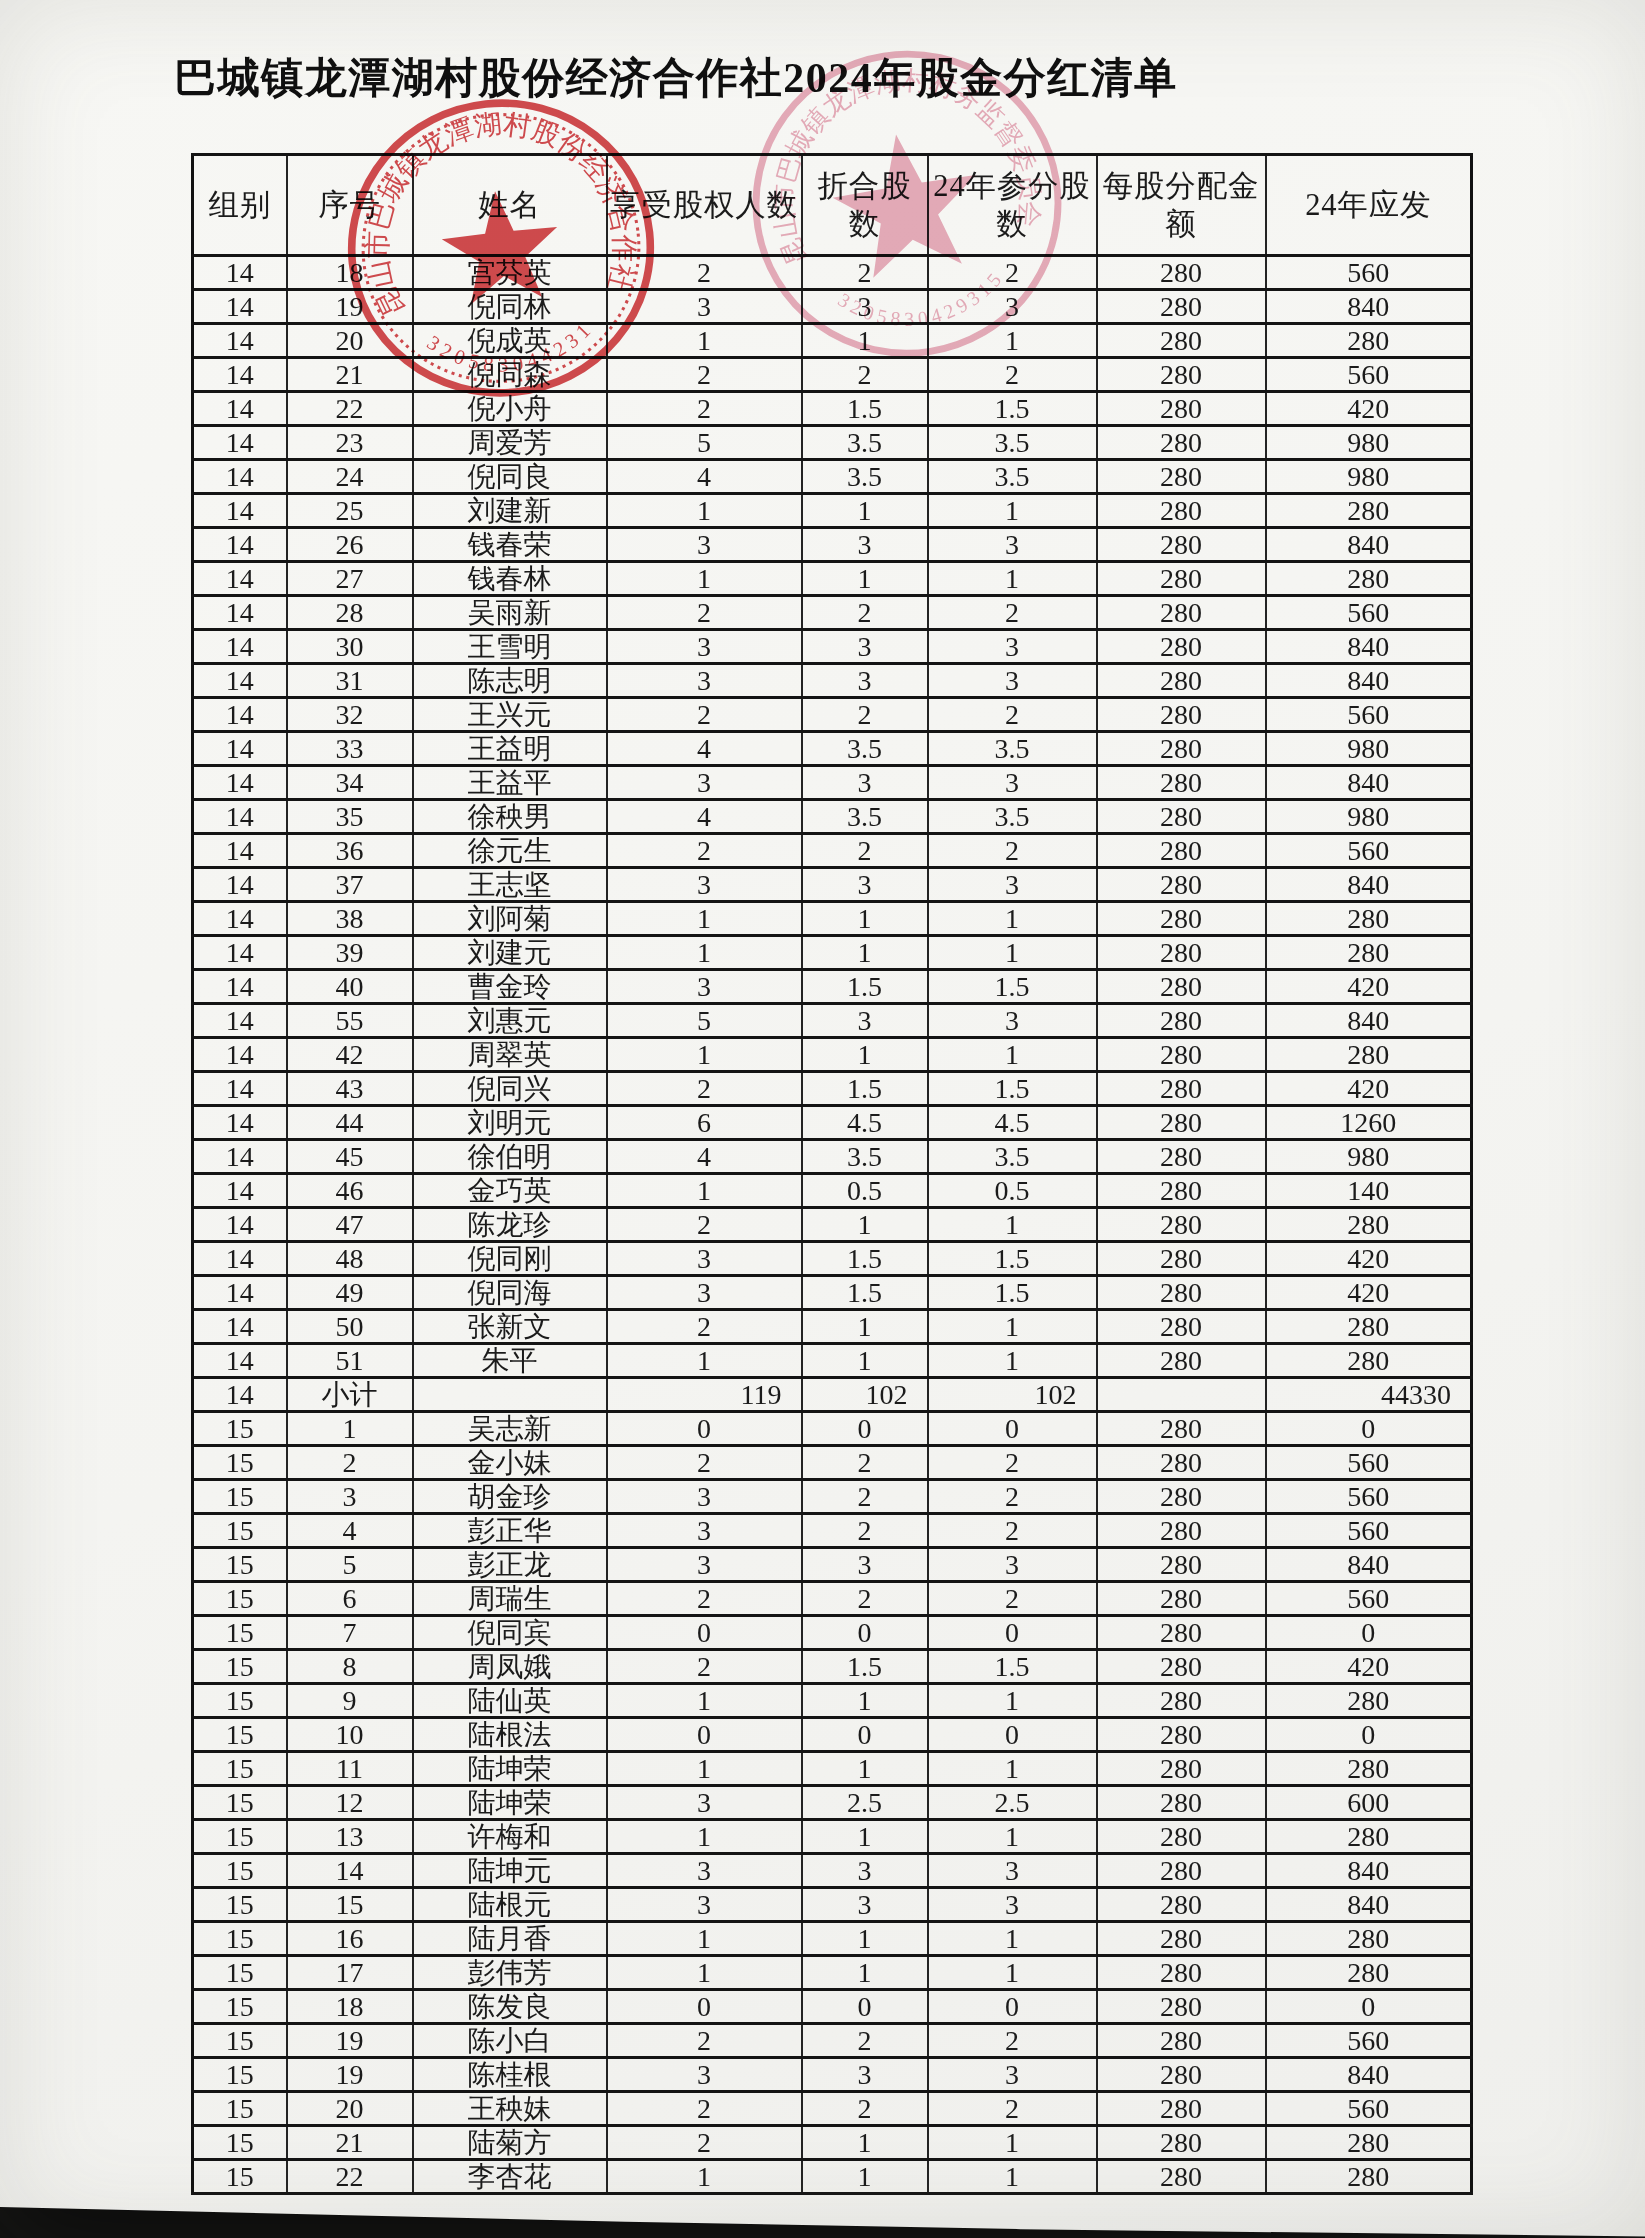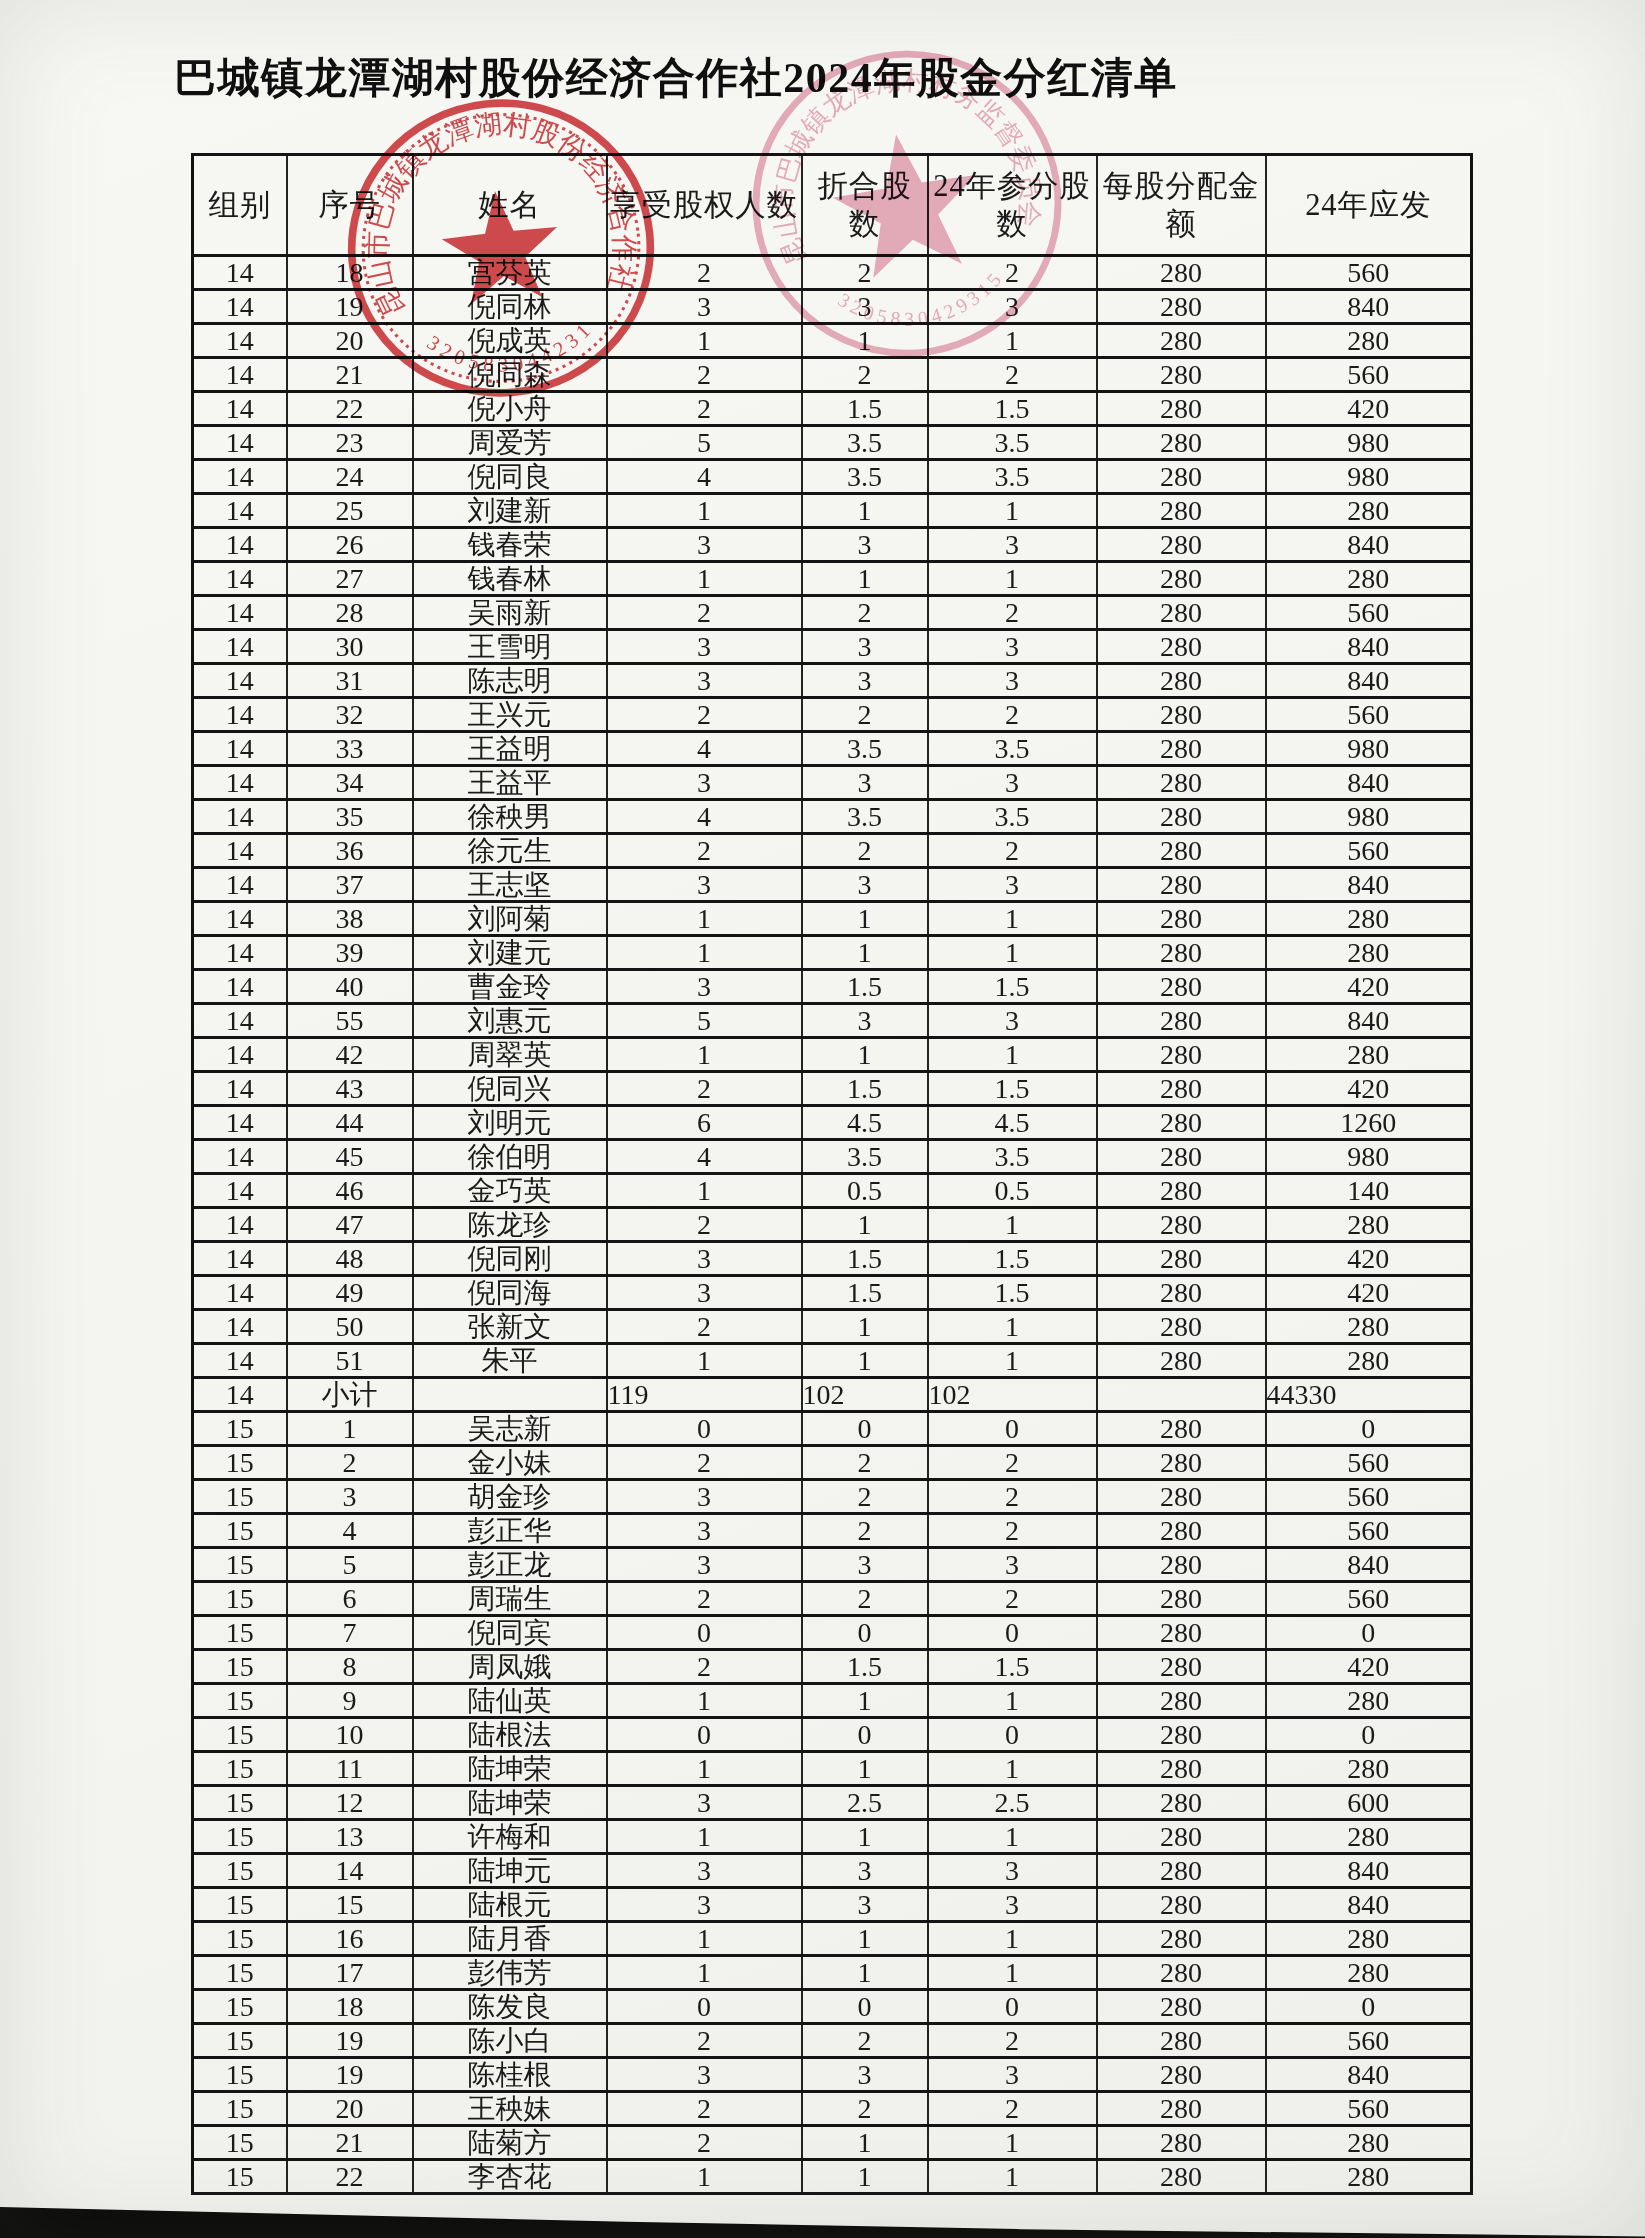--- a/index.html
+++ b/index.html
@@ -38,21 +38,21 @@
     font-weight:400;color:#1b1b1b;
   }
   table.sheet{border:3.8px solid #111;}
   table.sheet th{
     height:98px;font-size:30.5px;line-height:1.25;letter-spacing:0.8px;
   }
   table.sheet tr.row-total td{height:38px;font-size:30px;}
   table.sheet tr.row-data td, table.sheet tr.row-subtotal td{
     height:31px;font-size:28px;line-height:1;
   }
-  table.sheet td.right{text-align:left;padding-right:0;}
+  table.sheet td.right{text-align:right;padding-right:19px;}
   .page-footer{
     position:absolute;top:2117px;left:0;width:1646px;text-align:center;
     font-size:31px;letter-spacing:3px;color:#2e2e2e;
   }
   .stamp{position:absolute;mix-blend-mode:multiply;pointer-events:none;}
   .stamp-left{left:341px;top:88px;width:320px;height:320px;opacity:.88;}
   .stamp-right{left:747px;top:42px;width:320px;height:328px;opacity:.62;}
   .bottom-wedge{
     position:absolute;left:0;top:2198px;width:1646px;height:41px;
     background:#0b0b0b;

